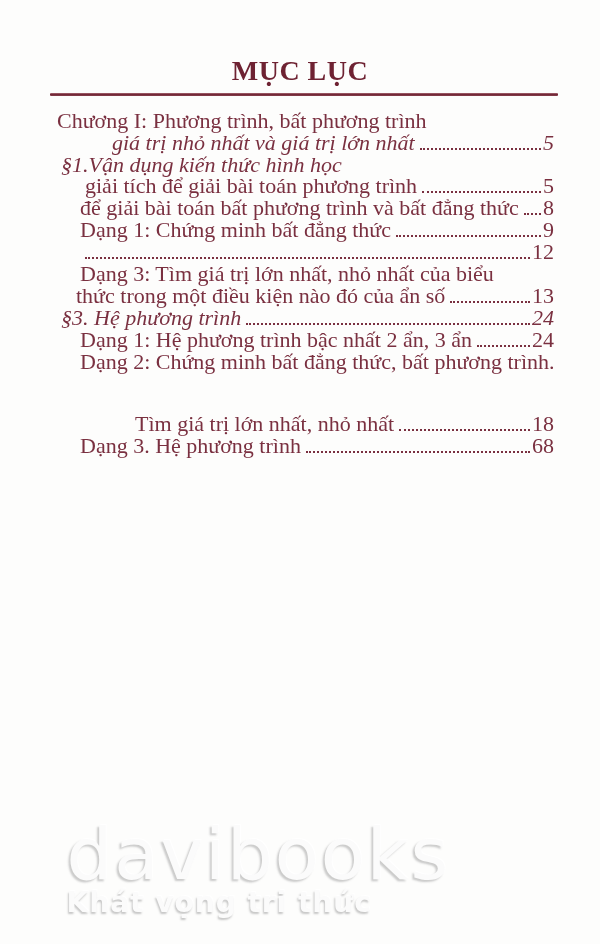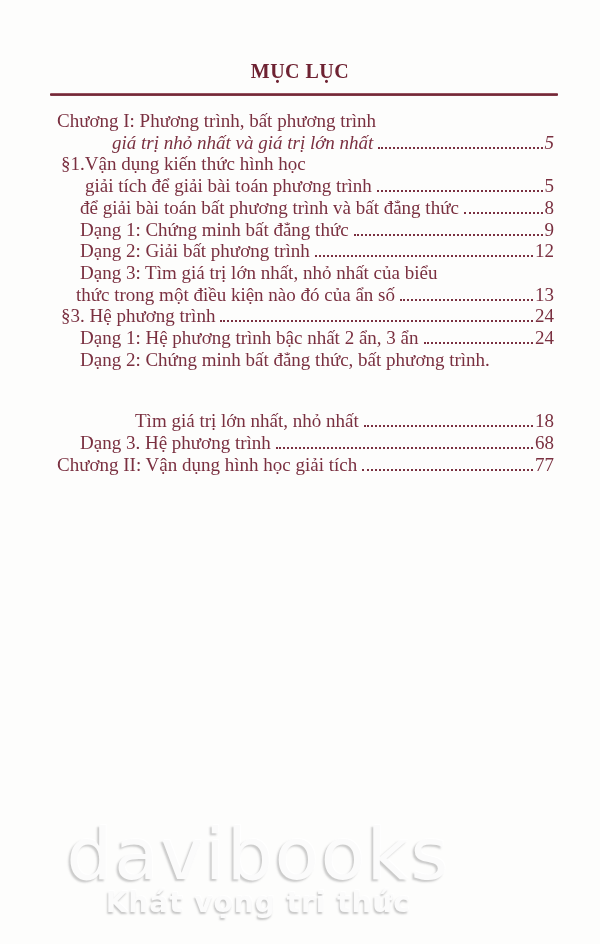--- a/index.html
+++ b/index.html
@@ -9,64 +9,64 @@
     font-family: "Liberation Serif", serif;
     overflow: hidden;
     position: relative;
   }
   .page { position: relative; width: 100%; height: 100%; }
 
   .title {
     margin: 0;
     padding-top: 56px;
     text-align: center;
-    font-size: 20px;
+    font-size: 28px;
     line-height: 30px;
     font-weight: bold;
     letter-spacing: 0.5px;
     color: #6e2232;
   }
   .title-rule {
     margin: 7px 42px 0 50px;
     height: 3px;
     background: linear-gradient(180deg, #a76a74 0%, #6e2232 55%, #8a4752 100%);
     border-radius: 1px;
   }
 
   .toc {
     margin: 14px 46px 0 57px;
     color: #7a3040;
-    font-size: 19px;
+    font-size: 22px;
   }
   .r {
     display: flex;
     align-items: baseline;
     line-height: 21.7px;
     white-space: nowrap;
   }
   .leader {
     flex: 1 1 auto;
     border-bottom: 2px dotted #7a3040;
     margin: 0 2px 4px 5px;
     min-width: 10px;
   }
   .pg { text-align: right; }
 
-  .in4  { padding-left: 4px; }
+  .in4  { padding-left: 4px; font-style: italic; }
   .in19 { padding-left: 19px; }
   .in23 { padding-left: 23px; }
   .in28 { padding-left: 28px; }
   .in55 { padding-left: 55px; font-style: italic; }
   .in78 { padding-left: 78px; margin-top: 40px; }
 
   .watermark {
     position: absolute;
     top: 820px;
     right: 150px;
-    text-align: center;
+    text-align: left;
     font-family: "DejaVu Sans", sans-serif;
     color: #fbfbfb;
     pointer-events: none;
   }
   .wm-logo {
     font-size: 72px;
     line-height: 68px;
     letter-spacing: 2px;
     text-shadow: -2px 2px 2px rgba(185,185,185,0.75), 1px -1px 1px rgba(255,255,255,0.9);
   }
@@ -116,21 +116,20 @@
       <span class="pg">8</span>
     </div>
 
     <div class="r in23">
       <span>Dạng 1: Chứng minh bất đẳng thức</span>
       <span class="leader"></span>
       <span class="pg">9</span>
     </div>
 
     <div class="r in23">
-      <span>Dạng 2: Giải bất phương trình</span>
       <span class="leader"></span>
       <span class="pg">12</span>
     </div>
 
     <div class="r in23">
       <span>Dạng 3: Tìm giá trị lớn nhất, nhỏ nhất của biểu</span>
     </div>
 
     <div class="r in19">
       <span>thức trong một điều kiện nào đó của ẩn số</span>
@@ -159,25 +158,20 @@
       <span class="leader"></span>
       <span class="pg">18</span>
     </div>
 
     <div class="r in23">
       <span>Dạng 3. Hệ phương trình</span>
       <span class="leader"></span>
       <span class="pg">68</span>
     </div>
 
-    <div class="r">
-      <span>Chương II: Vận dụng hình học giải tích</span>
-      <span class="leader"></span>
-      <span class="pg">77</span>
-    </div>
 
   </div>
 
   <div class="watermark">
     <div class="wm-logo">davibooks</div>
     <div class="wm-slogan">Khát vọng tri thức</div>
   </div>
 
 </div>
 

